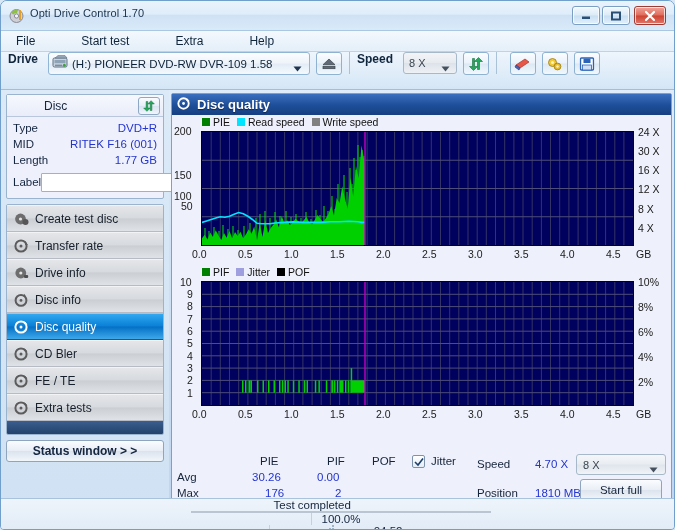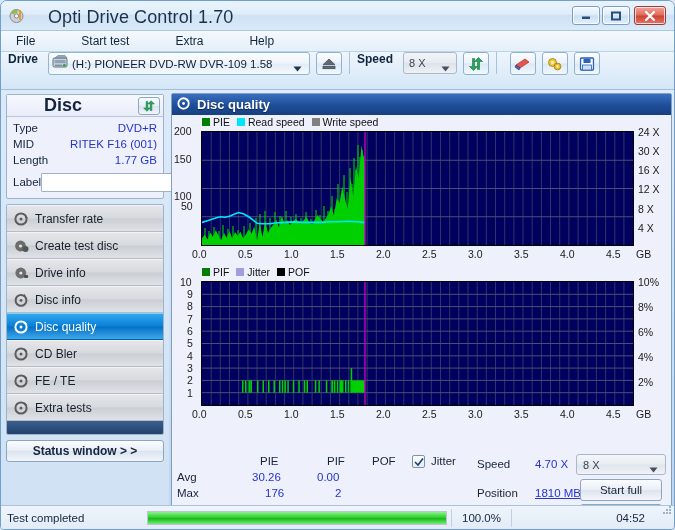--- a/index.html
+++ b/index.html
@@ -27,23 +27,22 @@
   #titlebar {
     position: relative; height: 30px;
     background: linear-gradient(180deg,#eaf3fc 0%,#dfedfa 45%,#cfe2f4 50%,#d9eaf8 100%);
     border-bottom: 1px solid #a9c7e2;
   }
   #title-icon {
     position: absolute; left: 8px; top: 7px; width: 16px; height: 16px;
   }
   #title-text {
     position: absolute; left: 29px; top: 6px;
-    font-size: 18px; color: #18324d;
+    font-size: 11px; color: #18324d;
     letter-spacing: .1px;
-    margin-left: 18px;
   }
   .winbtn {
     position: absolute; top: 5px; width: 28px; height: 19px;
     border: 1px solid #7a9fc2; border-radius: 3px;
     background: linear-gradient(180deg,#f4f9fd 0%,#dcebf8 48%,#c8dff3 52%,#e2f0fc 100%);
     box-shadow: inset 0 0 0 1px rgba(255,255,255,.75);
   }
   #btn-min { right: 74px; }
   #btn-max { right: 44px; }
   #btn-close {
@@ -128,21 +127,21 @@
     background: #eef0fb;
     border: 1px solid #9ab3cf;
     border-radius: 2px;
   }
   #disc-header {
     height: 22px; position: relative;
     display:flex; align-items:center;
     border-bottom: 1px solid #b9c7dd;
     background: linear-gradient(180deg,#f6f8fe 0%,#e9edf9 100%);
   }
-  #disc-header .t { font-size: 18px; font-weight: bold; color:#14253f; margin-left:7px;padding-left:30px; }
+  #disc-header .t { font-size: 12px; font-weight: normal; color:#14253f; margin-left:7px;padding-left:30px; }
   #disc-refresh {
     position:absolute; right:3px; top:2px;
     width: 22px; height: 18px;
     border:1px solid #8ea7c2; border-radius:3px;
     background: linear-gradient(180deg,#fbfcff 0%,#e8eef8 48%,#dae3f1 52%,#f1f5fc 100%);
   }
   #disc-refresh svg { position:absolute; left:50%; top:50%; transform:translate(-50%,-50%); }
   #disc-body { padding: 3px 6px 5px 6px; }
   .drow {
     display:flex; justify-content: space-between; align-items:center;
@@ -269,24 +268,24 @@
     position:absolute; width:82px; height:22px;
     border:1px solid #8fa5bd; border-radius:3px;
     background: linear-gradient(180deg,#fafcff 0%,#eaeff6 48%,#dde4ee 52%,#f2f6fb 100%);
     display:flex; align-items:center; justify-content:center;
     font-size:11.5px; color:#16243b;
   }
 
   
   #statusbar {
     position: absolute; left:0; bottom:0;
-    width: 675px; height: 24px;
+    width: 675px; height: 31px;
     background: linear-gradient(180deg,#eef4fb 0%,#e2ecf7 100%);
     border-top: 1px solid #a9c3dc;
-    display:flex; align-items:center;
+    display:flex; align-items:center;flex-direction:column;
   }
   #sb-text { font-size: 11.5px; color:#14253f; padding-left:6px; width: 142px; }
   #sb-progwrap {
     position:relative;
     width: 300px; height: 14px;
     background: #f4f6f8;
     border: 1px solid #b9c5d3;
     margin-left: 4px;
   }
   #sb-prog {
@@ -453,36 +452,36 @@
               </svg>
             </div>
           </div>
         </div>
       </div>
 
       <div id="navlist">
         <div class="navitem">
           <span class="ni-icon">
             <svg width="15" height="14" viewBox="0 0 15 14">
+                <circle cx="6.5" cy="7" r="5.4" fill="#6d6d6d"></circle>
+                <circle cx="6.5" cy="7" r="1.6" fill="#e4e4e4"></circle>
+                <circle cx="11.5" cy="10" r="3" fill="#565656"></circle>
+              </svg>
+          </span>
+          <span>Create test disc</span>
+        </div>
+        <div class="navitem">
+          <span class="ni-icon">
+            <svg width="15" height="14" viewBox="0 0 15 14">
                 <circle cx="7" cy="7" r="5.6" fill="none" stroke="#5c5c5c" stroke-width="2"></circle>
                 <circle cx="7" cy="7" r="1.5" fill="#5c5c5c"></circle>
                 <path d="M11 2 L14 6 L11 6" fill="#5c5c5c"></path>
               </svg>
           </span>
           <span>Transfer rate</span>
-        </div>
-        <div class="navitem">
-          <span class="ni-icon">
-            <svg width="15" height="14" viewBox="0 0 15 14">
-                <circle cx="6.5" cy="7" r="5.4" fill="#6d6d6d"></circle>
-                <circle cx="6.5" cy="7" r="1.6" fill="#e4e4e4"></circle>
-                <circle cx="11.5" cy="10" r="3" fill="#565656"></circle>
-              </svg>
-          </span>
-          <span>Create test disc</span>
         </div>
         <div class="navitem">
           <span class="ni-icon">
             <svg width="15" height="14" viewBox="0 0 15 14">
                 <circle cx="6.8" cy="7" r="5.4" fill="#6d6d6d"></circle>
                 <circle cx="6.8" cy="7" r="1.6" fill="#e4e4e4"></circle>
                 <rect x="10" y="9" width="4.2" height="3" rx="1" fill="#4e4e4e"></rect>
               </svg>
           </span>
           <span>Drive info</span>
@@ -690,21 +689,21 @@
               <polyline fill="none" stroke="#00e5ff" stroke-width="1.6" points="0,90.4 4.6,89.0 9.2,87.5 13.8,86.1 18.3,84.7 22.9,85.2 27.5,84.3 32.1,82.2 36.7,80.6
                         41.3,81.8 45.9,84.3 50.4,87.5 55,91.3 59.6,91.7 64.2,91.8 68.8,91.6 73.4,91.0 82.6,90.4
                         91.7,89.9 100.9,90.4 110.1,90.4 119.2,90.4 128.4,89.8 137.6,89.8 146.8,89.2 155.9,89.8
                         160,90.4 163,90.4"></polyline>
 
               <line x1="163" y1="0" x2="163" y2="113" stroke="#c000c0" stroke-width="1.4"></line>
             </svg>
           </div>
 
           <div class="axlabel" style="left:2px;top:10px;">200</div>
-          <div class="axlabel" style="left:2px;top:38px;text-align:right;">150</div>
+          <div class="axlabel" style="left:2px;top:54px;text-align:right;">150</div>
           <div class="axlabel" style="left:2px;top:75px;">100</div>
           <div class="axlabel" style="left:9px;top:85px;">50</div>
 
           <div class="axlabel" style="left:466px;top:11px;">24 X</div>
           <div class="axlabel" style="left:466px;top:30px;">30 X</div>
           <div class="axlabel" style="left:466px;top:49px;">16 X</div>
           <div class="axlabel" style="left:466px;top:68px;">12 X</div>
           <div class="axlabel" style="left:466px;top:88px;">8 X</div>
           <div class="axlabel" style="left:466px;top:107px;">4 X</div>
 

